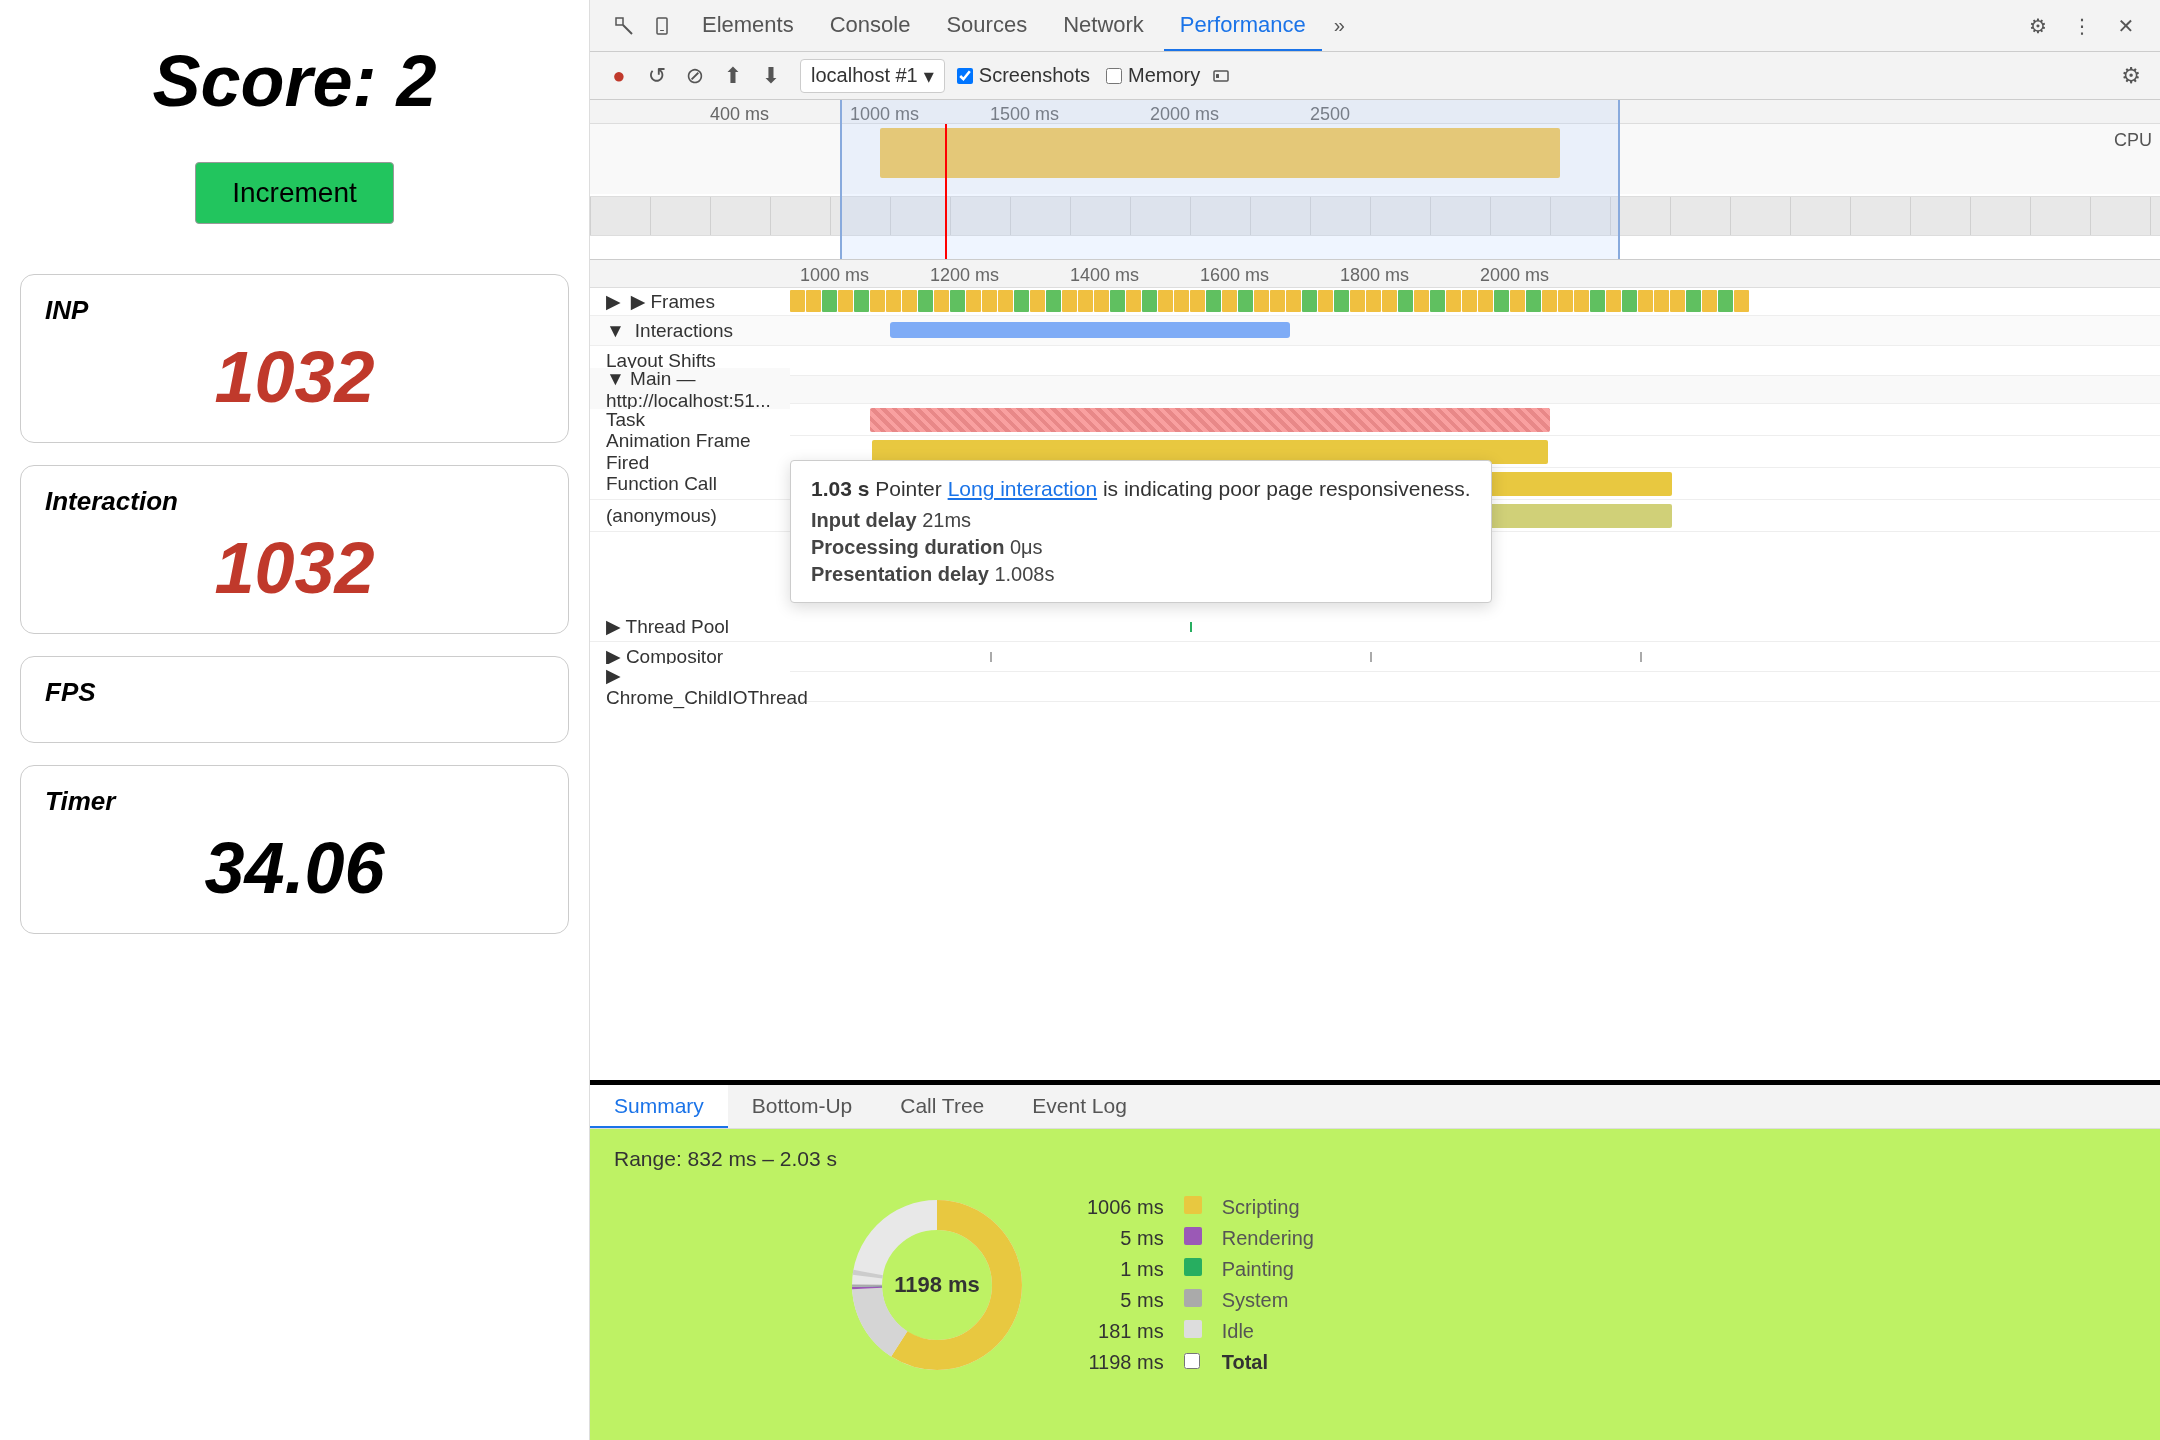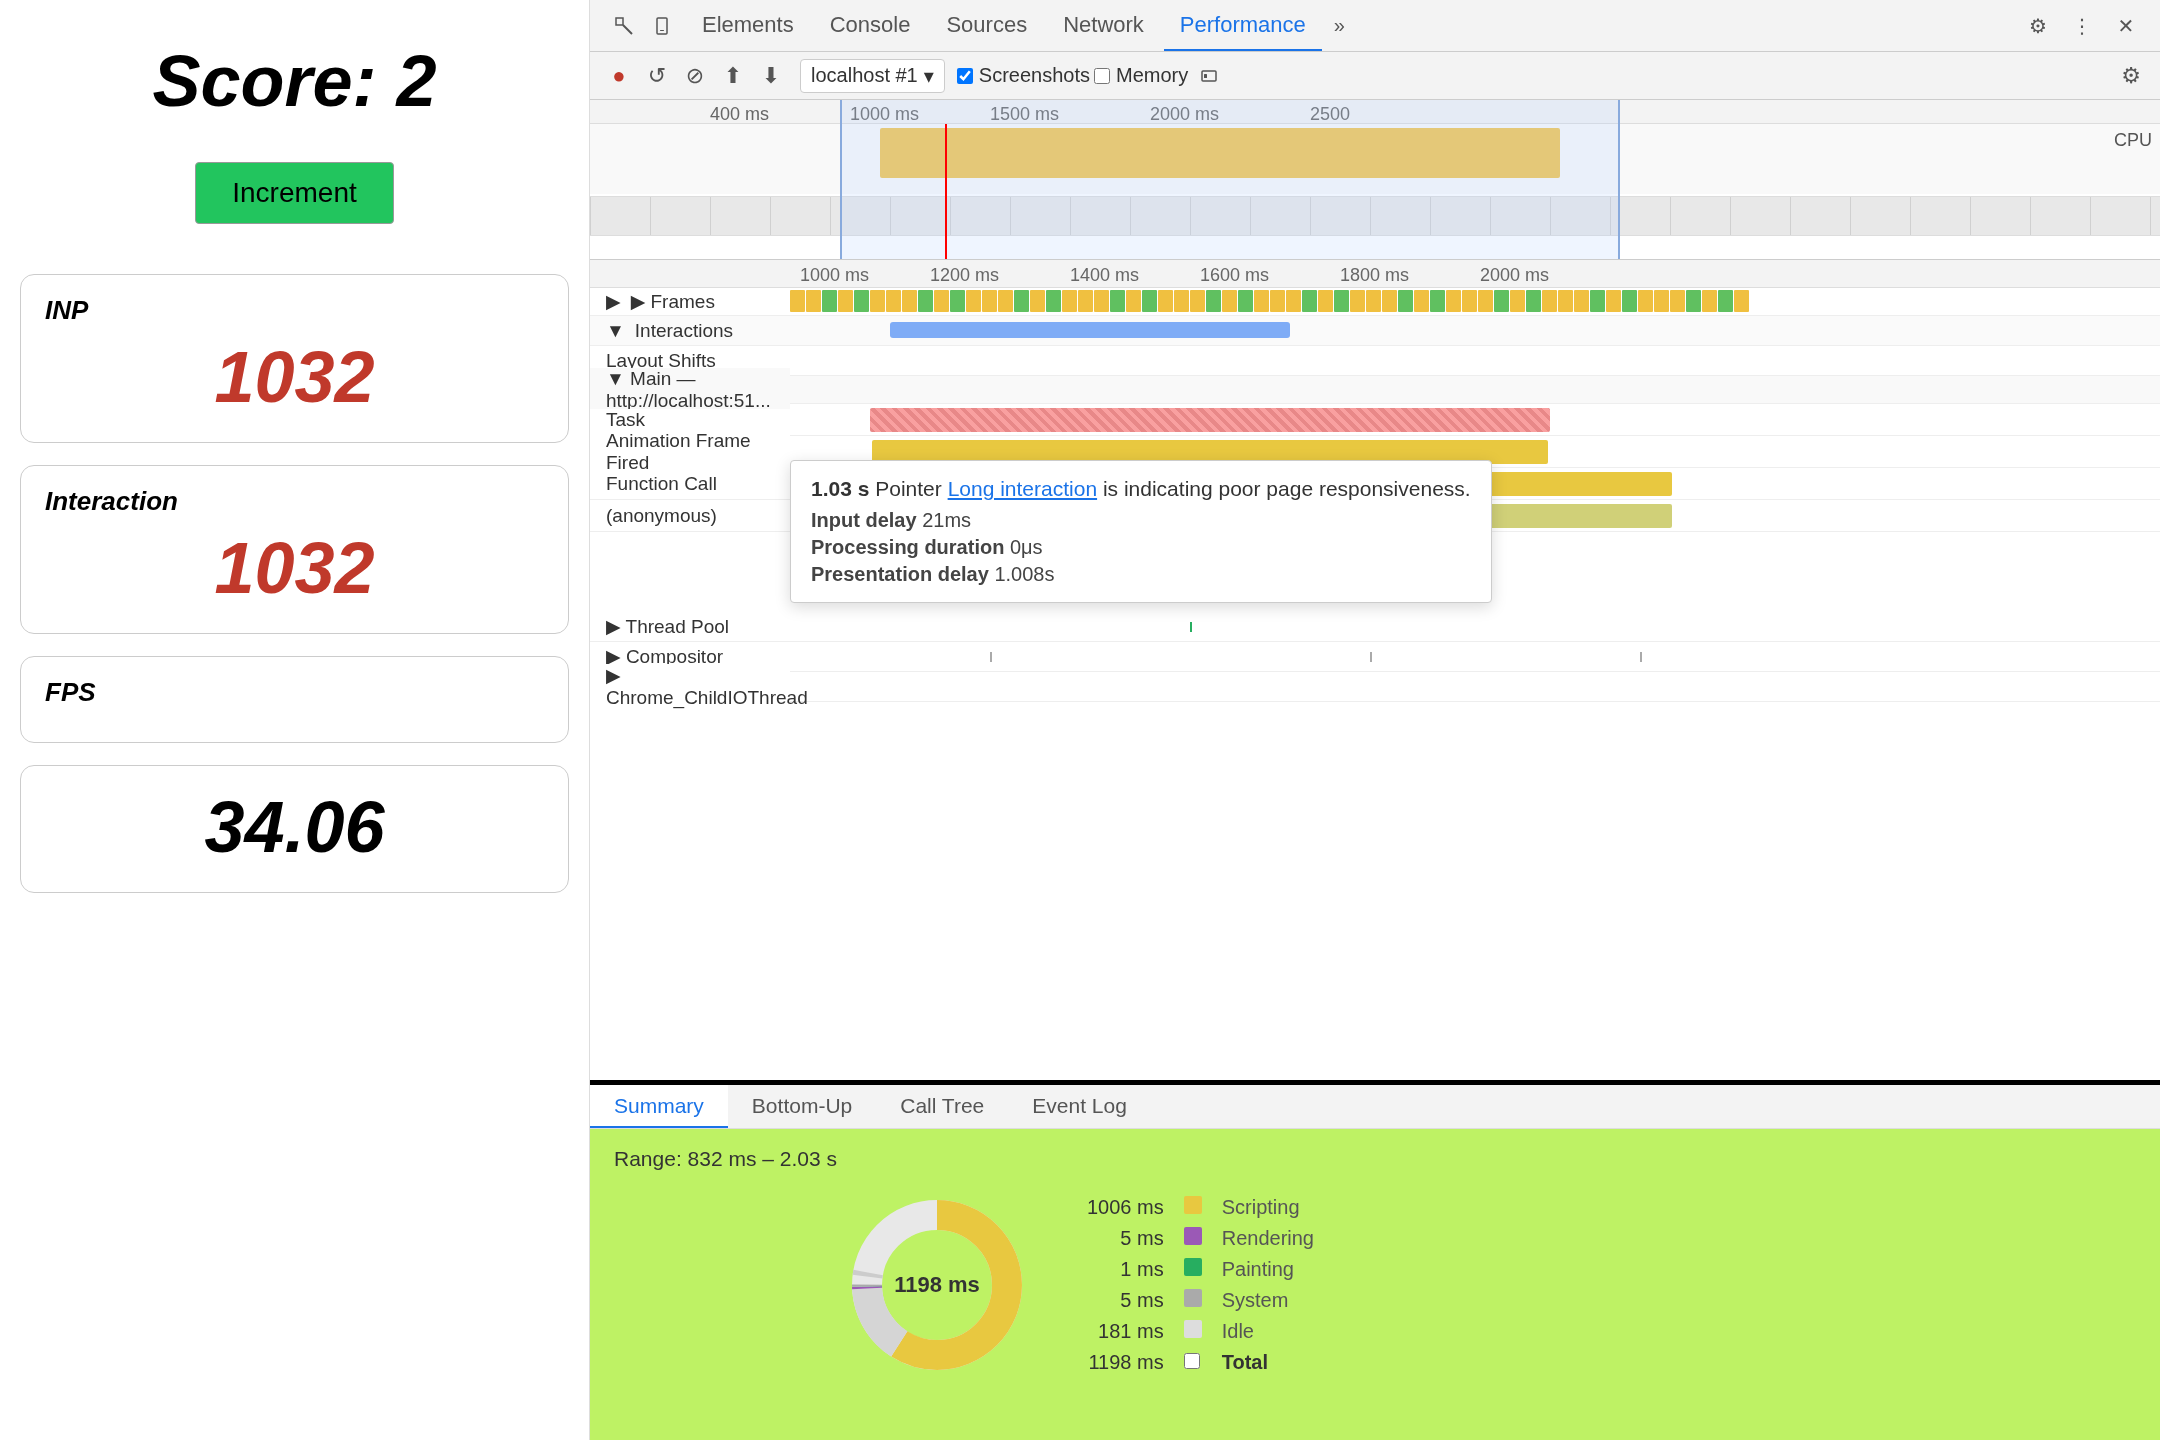--- a/index.html
+++ b/index.html
@@ -341,20 +341,21 @@
     <span class="metric-value red">1032</span>
   </div>
   <div class="metric-card">
     <div class="metric-label">Interaction</div>
     <span class="metric-value red">1032</span>
   </div>
   <div class="metric-card">
     <div class="metric-label">FPS</div>
   </div>
   <div class="metric-card">
+    <div class="metric-label">Timer</div>
     <span class="metric-value dark">34.06</span>
   </div>
 </div>
 
 <div id="right-panel">
 
   <div id="devtools-topbar">
     <div class="devtools-icon">
       <svg width="20" height="20" viewBox="0 0 20 20" fill="none">
           <rect x="2" y="2" width="7" height="7" stroke="#555" stroke-width="1.5" fill="none"></rect>
@@ -397,21 +398,21 @@
     <button class="perf-btn" style="font-size:22px;">⬆</button>
     <button class="perf-btn" style="font-size:22px;">⬇</button>
     <div id="session-selector">
       <span>localhost #1</span>
       <span>▾</span>
     </div>
     <div class="checkbox-area">
       <input type="checkbox" class="cb" checked="" style="">
       <span>Screenshots</span>
     </div>
-    <div class="checkbox-area" style="">
+    <div class="checkbox-area" style="margin-left:12px;">
       <input type="checkbox" class="cb" style="">
       <span>Memory</span>
     </div>
     <button class="perf-btn">
       <svg width="20" height="20" viewBox="0 0 20 20">
           <rect x="3" y="5" width="14" height="10" rx="1" stroke="#555" stroke-width="1.5" fill="none"></rect>
           <rect x="5" y="8" width="3" height="4" rx="0.5" fill="#555"></rect>
         </svg>
     </button>
     <div class="perf-toolbar-right">

